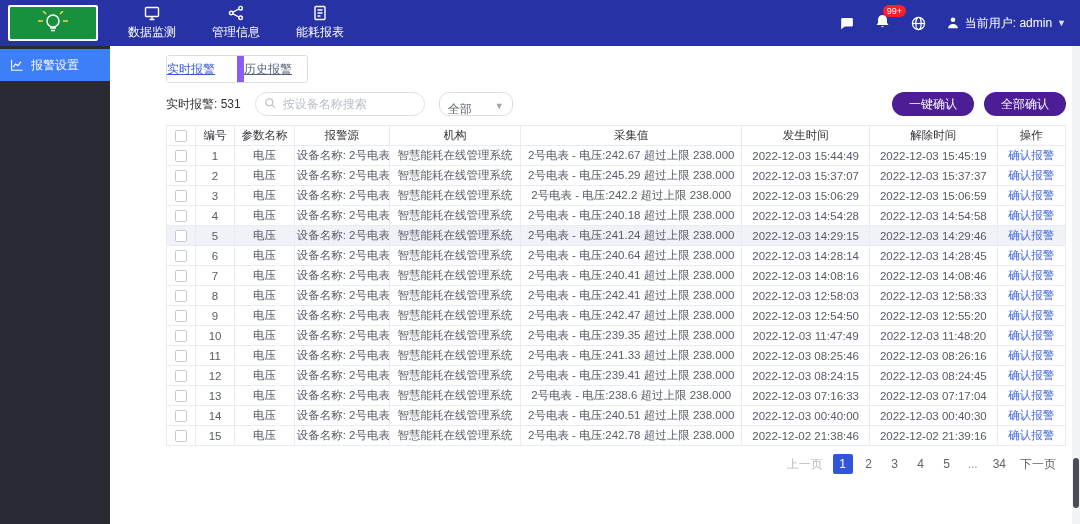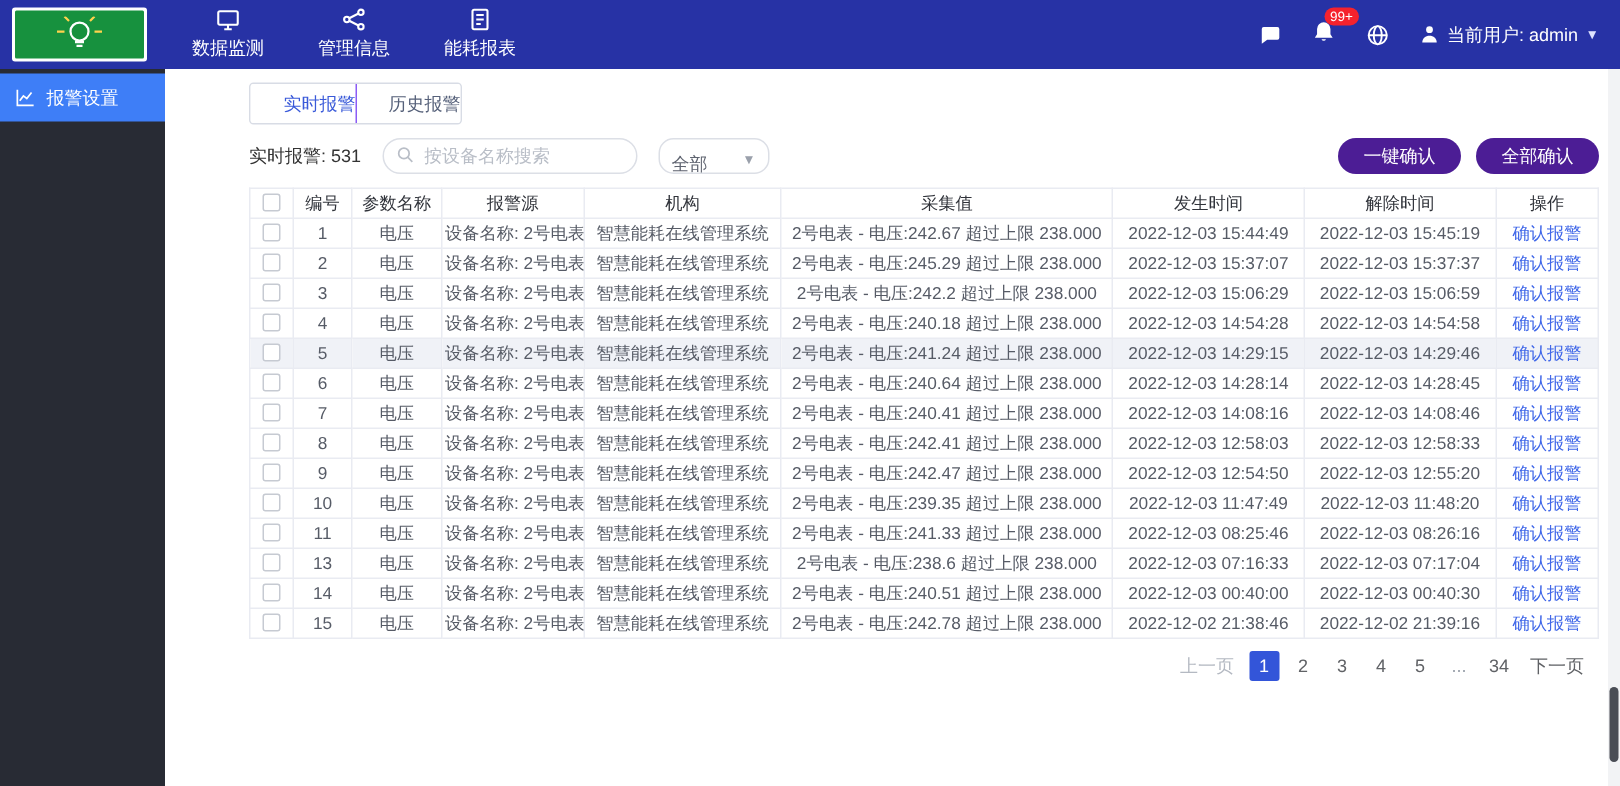--- a/index.html
+++ b/index.html
@@ -23,23 +23,23 @@
   
   .bodyrow { display:flex; height:478px;gap:42px; }
   .sidebar { width:110px; background:#282b34; flex-shrink:0; padding-top:3px; }
   .side-item { height:32px; display:flex; align-items:center; gap:7px; padding-left:10px; color:#cfd3dc; font-size:12px; cursor:pointer; }
   .side-item.active { background:#3e7ef7; color:#fff; }
   .side-item svg { width:14px; height:14px; }
 
   .main { flex:1; padding:9px 14px 0; position:relative; min-width:0; }
 
   .tabs { display:flex; width:fit-content; border:1px solid #d8dce5; border-radius:3px; margin-bottom:9px; overflow:hidden; }
-  .tab { width:70px; height:26px; line-height:26px; text-align:right; color:#56617a; cursor:pointer; font-size:12px; background:#fff; }
+  .tab { width:70px; height:26px; line-height:26px; text-align:left; color:#56617a; cursor:pointer; font-size:12px; background:#fff;text-decoration:underline; }
   .tab.active { color:#3a5ad9; }
-  .tab + .tab { border-left:1px solid #8b5cf6; }
+  .tab + .tab { border-left:7px solid #8b5cf6; }
 
   .toolbar { display:flex; align-items:center; gap:14px; margin-bottom:9px; }
   .count { color:#333; }
   .search { position:relative; }
   .search svg { position:absolute; left:9px; top:5px; width:13px; height:13px; }
   .search input { width:170px; height:24px; border:1px solid #dcdfe6; border-radius:12px; padding:0 10px 0 27px; font-size:12px; color:#333; outline:none; font-family:inherit; }
   .search input::placeholder { color:#b9bec7; }
   .select { width:74px; height:24px; border:1px solid #dcdfe6; border-radius:10px; display:flex; align-items:flex-start; justify-content:space-between; padding:8px 8px; color:#5f6470; cursor:pointer; background:#fff; }
   .caret-g { font-size:9px; color:#9aa0ab; }
   .toolbar-right { margin-left:auto; display:flex; gap:10px; }
@@ -316,20 +316,31 @@
               <td>电压</td>
               <td>设备名称: 2号电表</td>
               <td>智慧能耗在线管理系统</td>
               <td>2号电表 - 电压:241.33 超过上限 238.000</td>
               <td>2022-12-03 08:25:46</td>
               <td>2022-12-03 08:26:16</td>
               <td><a href="#" class="action-link">确认报警</a></td>
             </tr>
             <tr>
               <td><input type="checkbox" style=""></td>
+              <td>12</td>
+              <td>电压</td>
+              <td>设备名称: 2号电表</td>
+              <td>智慧能耗在线管理系统</td>
+              <td>2号电表 - 电压:239.41 超过上限 238.000</td>
+              <td>2022-12-03 08:24:15</td>
+              <td>2022-12-03 08:24:45</td>
+              <td><a href="#" class="action-link">确认报警</a></td>
+            </tr>
+            <tr>
+              <td><input type="checkbox" style=""></td>
               <td>13</td>
               <td>电压</td>
               <td>设备名称: 2号电表</td>
               <td>智慧能耗在线管理系统</td>
               <td>2号电表 - 电压:238.6 超过上限 238.000</td>
               <td>2022-12-03 07:16:33</td>
               <td>2022-12-03 07:17:04</td>
               <td><a href="#" class="action-link">确认报警</a></td>
             </tr>
             <tr>

